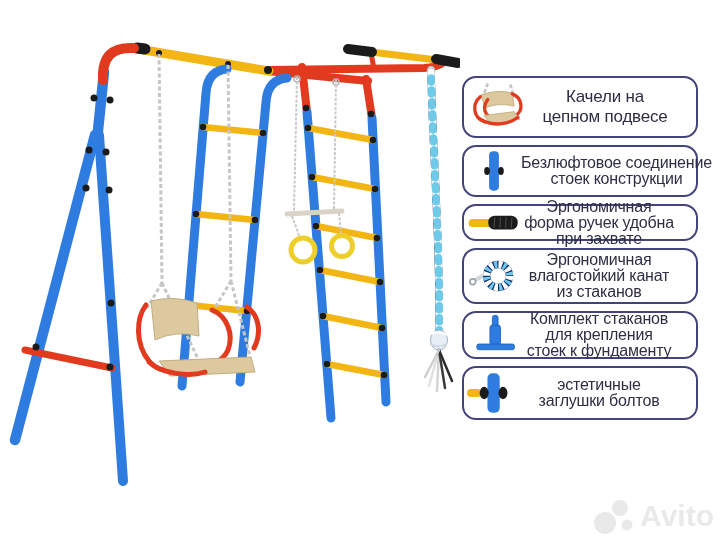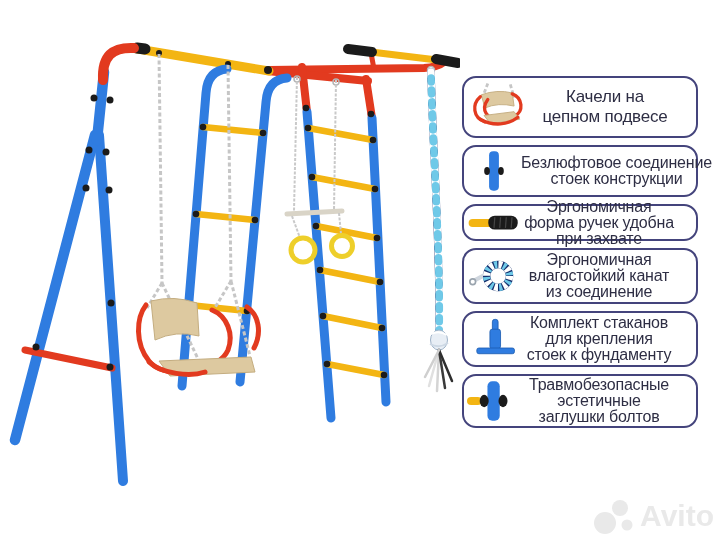--- a/index.html
+++ b/index.html
@@ -223,25 +223,25 @@
           <line x1="8" y1="30" x2="23" y2="22" stroke="#cfd6de" stroke-width="5" stroke-linecap="round"></line>
           <circle cx="7" cy="31" r="3.5" fill="#fff" stroke="#9aa4ae" stroke-width="2"></circle>
           <circle cx="38" cy="24" r="14" fill="none" stroke="var(--c-rope-navy)" stroke-width="9"></circle>
           <circle cx="38" cy="24" r="14" fill="none" stroke="#ffffff" stroke-width="9" stroke-dasharray="4.5 6.5"></circle>
           <circle cx="38" cy="24" r="14" fill="none" stroke="var(--c-rope-sky)" stroke-width="9" stroke-dasharray="3.5 7.5" stroke-dashoffset="5"></circle>
         </svg>
       </span>
       <span class="txt">
         <span class="line">Эргономичная</span>
         <span class="line">влагостойкий канат</span>
-        <span class="line">из соединение</span>
-      </span>
-    </div>
-
-    <div class="callout" style="height:56px">
+        <span class="line">из стаканов</span>
+      </span>
+    </div>
+
+    <div class="callout" style="height:48px">
       <span class="icon">
         <svg width="54" height="46" viewBox="0 0 66 48">
           <rect class="fb" x="31" y="0" width="7" height="15" rx="3" stroke="#1b5cb0" stroke-width="1"></rect>
           <rect class="fb" x="28" y="12" width="13" height="24" rx="3" stroke="#1b5cb0" stroke-width="1"></rect>
           <rect class="fb" x="12" y="35" width="46" height="7" rx="2.5" stroke="#1b5cb0" stroke-width="1"></rect>
         </svg>
       </span>
       <span class="txt">
         <span class="line">Комплект стаканов</span>
         <span class="line">для крепления</span>
@@ -252,21 +252,20 @@
     <div class="callout" style="height:54px">
       <span class="icon">
         <svg width="54" height="46" viewBox="0 0 66 48">
           <rect class="fy" x="0" y="19" width="18" height="10" rx="5"></rect>
           <rect class="fb" x="25" y="0" width="15" height="48" rx="6"></rect>
           <ellipse class="fk" cx="21" cy="24" rx="5.5" ry="7.5"></ellipse>
           <ellipse class="fk" cx="44" cy="24" rx="5.5" ry="7.5"></ellipse>
         </svg>
       </span>
       <span class="txt">
-        <span class="line">Травмобезопасные</span>
         <span class="line">эстетичные</span>
         <span class="line">заглушки болтов</span>
       </span>
     </div>
   </div>
 
   <div class="watermark">
     <svg width="46" height="40" viewBox="0 0 46 40">
       <circle cx="14" cy="27" r="11" fill="var(--c-mark)"></circle>
       <circle cx="29" cy="12" r="8" fill="var(--c-mark)"></circle>

